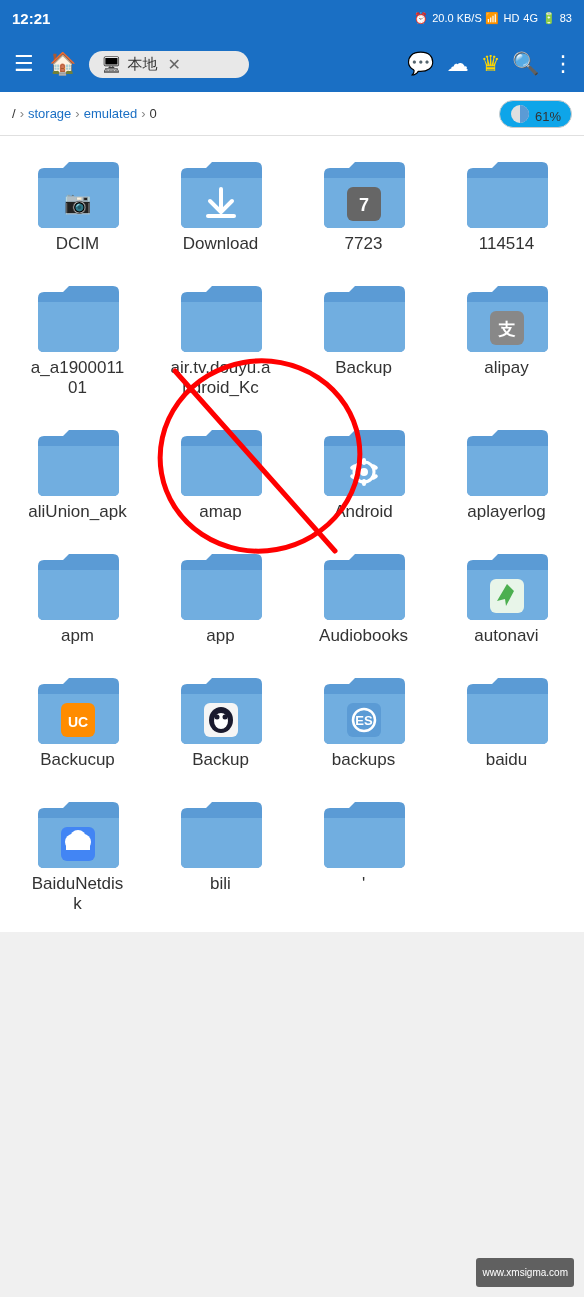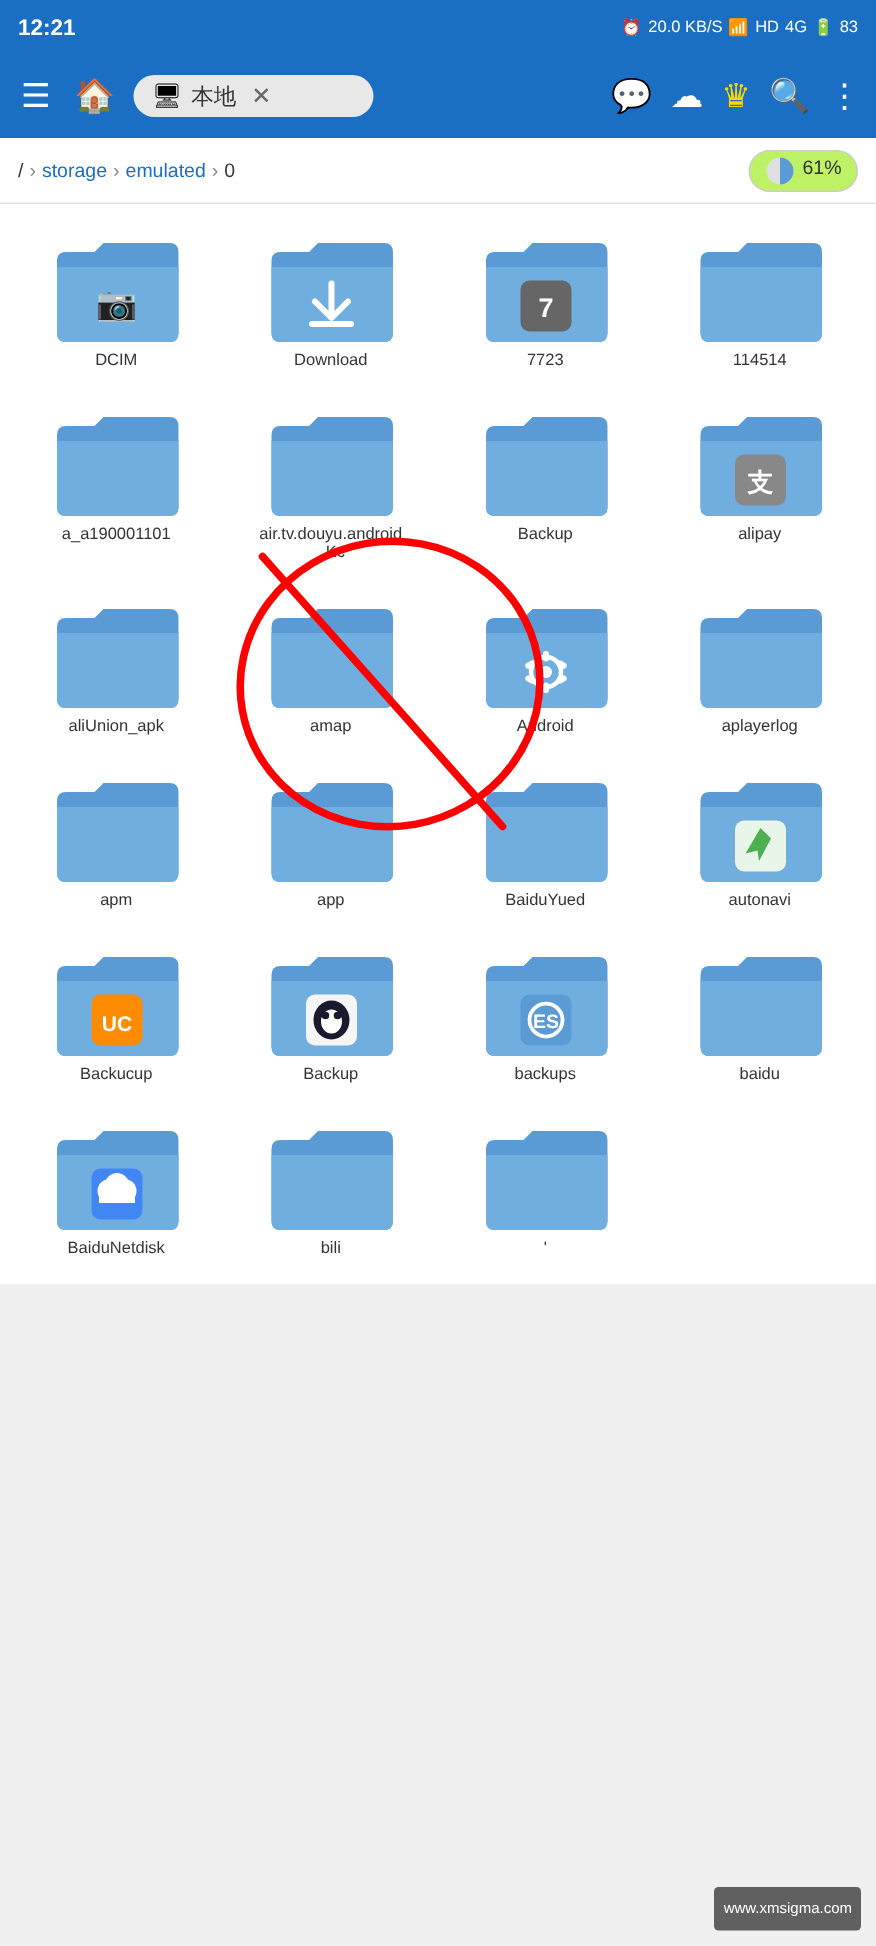--- a/index.html
+++ b/index.html
@@ -103,28 +103,28 @@
       font-size: 13px;
       color: #888;
     }
     .breadcrumb-link {
       font-size: 13px;
       color: #1a6fc4;
       text-align: center;
     }
     .storage-badge {
       margin-left: auto;
-      background: #bef264;
+      background: #0ea5e9;
       border: 1px solid #ccc;
       border-radius: 16px;
       padding: 3px 10px;
       font-size: 13px;
       color: #333;
       display: flex;
-      align-items: flex-start;
+      align-items: flex-end;
       gap: 5px;
     }
     .storage-pie {
       width: 20px;
       height: 20px;
     }
 
     
     .file-grid {
       background: white;
@@ -136,21 +136,21 @@
 
     .file-item {
       display: flex;
       flex-direction: column;
       align-items: center;
       padding: 8px 4px;
       cursor: pointer;
     }
 
     .folder-label {
-      font-size: 11px;
+      font-size: 17px;
       color: #333;
       text-align: center;
       margin-top: 4px;
       word-break: break-word;
       max-width: 100px;
     }
 
     .file-grid-wrapper {
       position: relative;
     }
@@ -367,21 +367,21 @@
         <path d="M5,24 L86,24 L86,68 Q86,74 80,74 L11,74 Q5,74 5,68 Z" fill="#71aee0"></path>
       </svg>
       <span class="folder-label">app</span>
     </div>
 
     <div class="file-item">
       <svg width="90" height="76" viewBox="0 0 90 76">
         <path d="M5,20 Q5,14 11,14 L30,14 L36,8 L80,8 Q86,8 86,14 L86,68 Q86,74 80,74 L11,74 Q5,74 5,68 Z" fill="#5b9bd5"></path>
         <path d="M5,24 L86,24 L86,68 Q86,74 80,74 L11,74 Q5,74 5,68 Z" fill="#71aee0"></path>
       </svg>
-      <span class="folder-label">BaiduYued</span>
+      <span class="folder-label">Audiobooks</span>
     </div>
 
     <div class="file-item">
       <svg width="90" height="76" viewBox="0 0 90 76">
         <path d="M5,20 Q5,14 11,14 L30,14 L36,8 L80,8 Q86,8 86,14 L86,68 Q86,74 80,74 L11,74 Q5,74 5,68 Z" fill="#5b9bd5"></path>
         <path d="M5,24 L86,24 L86,68 Q86,74 80,74 L11,74 Q5,74 5,68 Z" fill="#71aee0"></path>
 
         <rect x="28" y="33" width="34" height="34" rx="6" fill="#e8f5e9"></rect>
 
         <polygon points="45,38 35,55 43,53 44,60 52,45" fill="#4CAF50"></polygon>

